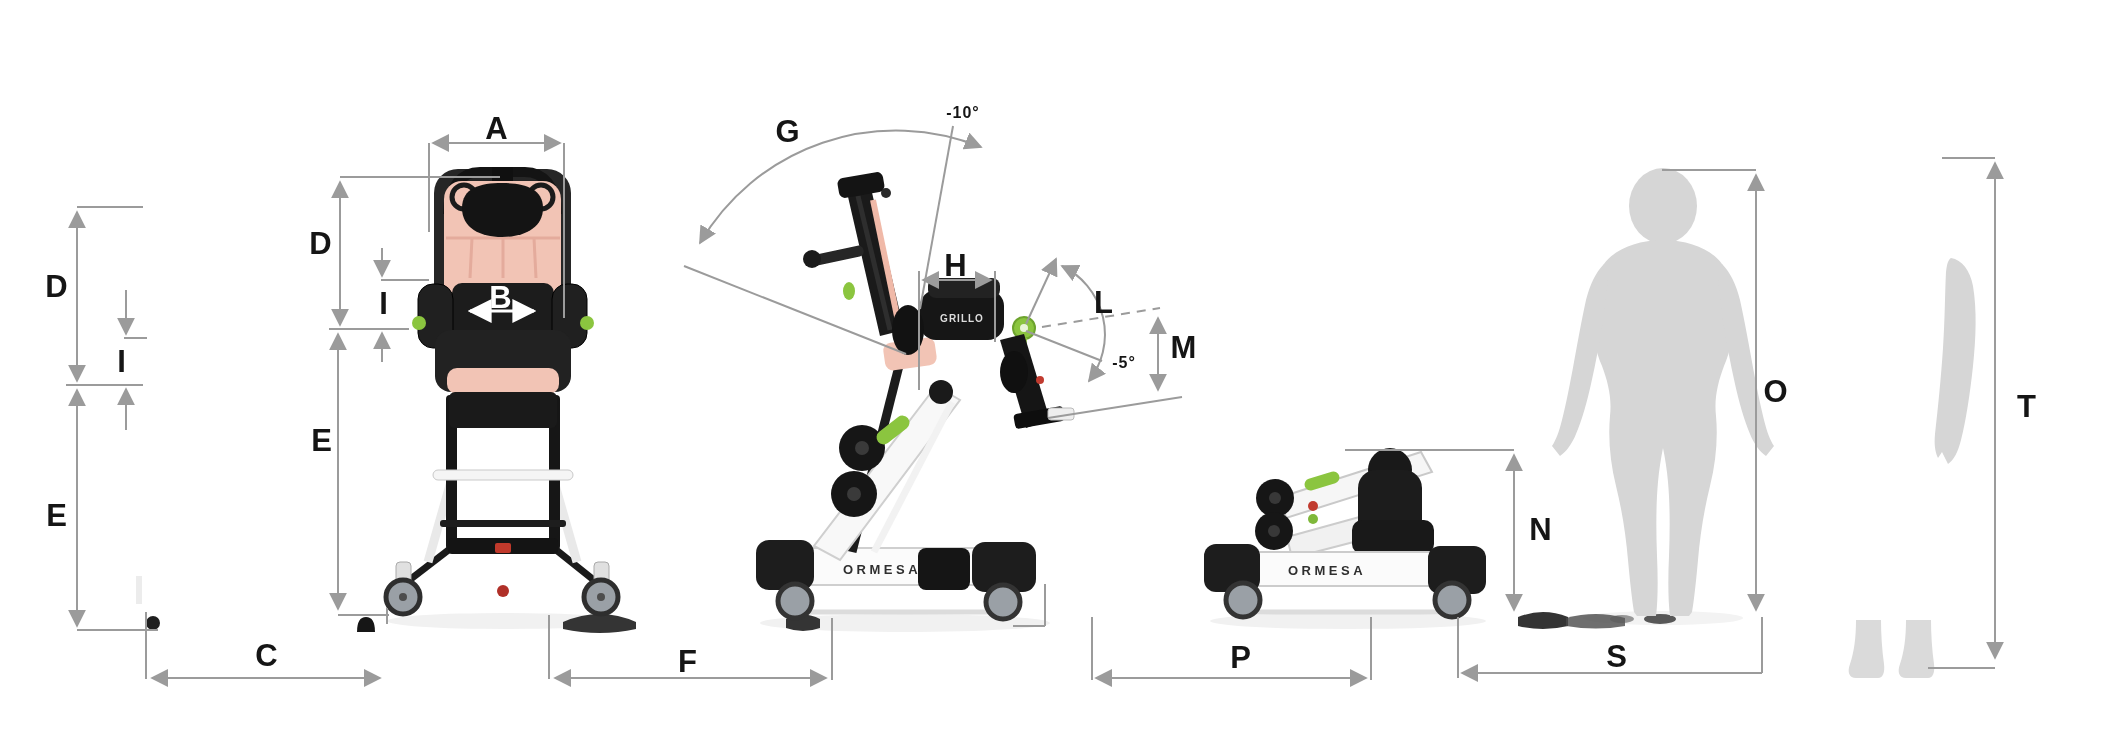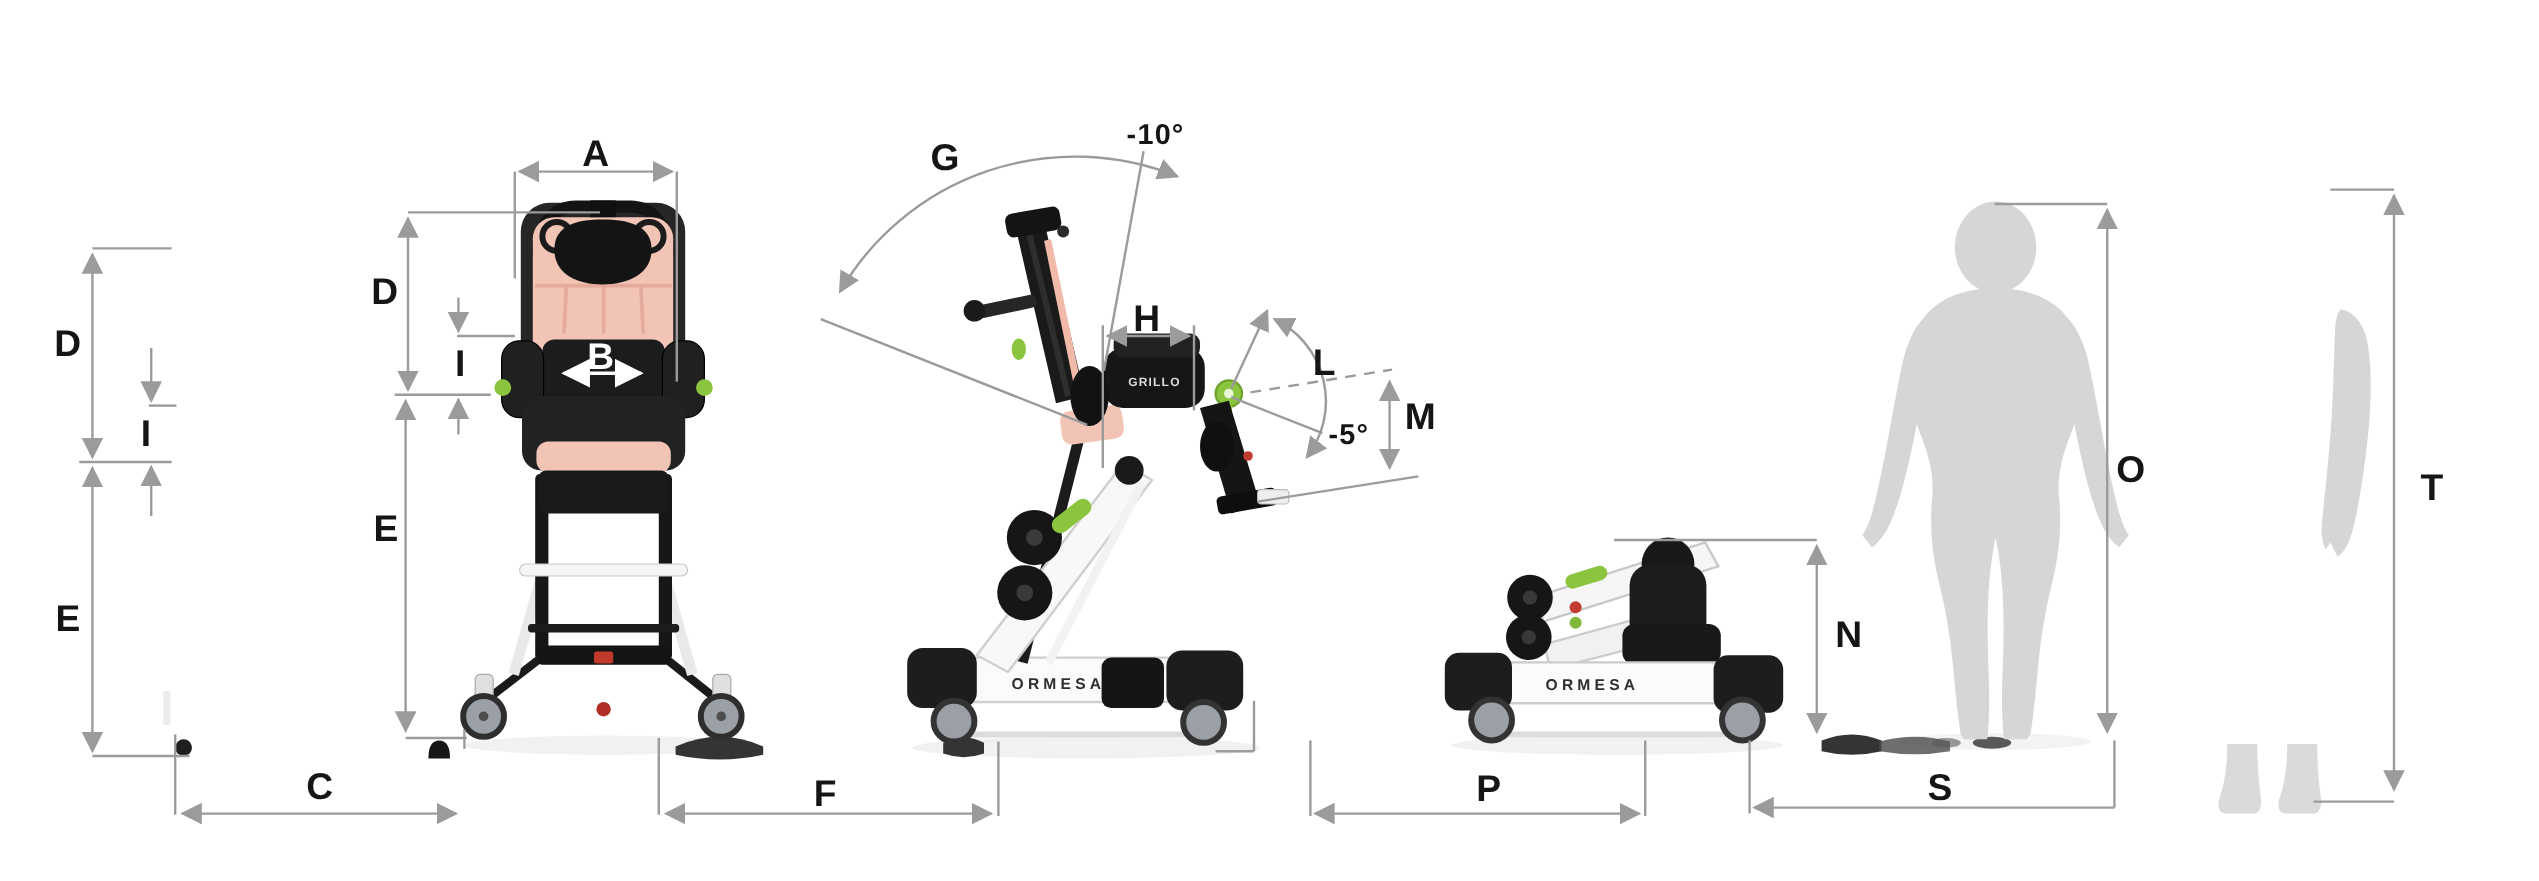--- a/index.html
+++ b/index.html
@@ -14,21 +14,21 @@
   .lbl{
     position:absolute;
     transform:translate(-50%,-50%);
     font-weight:700;
     font-size:31px;
     color:#151515;
     letter-spacing:1px;
     white-space:nowrap;
     line-height:1;
   }
-  .lbl.small{font-size:24px;}
+  .lbl.small{font-size:16px;}
   .lbl.white{color:#ffffff;}
 </style>
 </head>
 <body>
 
 <div class="canvas">
 
 <svg width="2116" height="734" viewBox="0 0 2116 734">
   <defs>
     <marker id="ar" viewBox="0 0 10 10" refX="9" refY="5" markerWidth="9" markerHeight="9" orient="auto-start-reverse">

